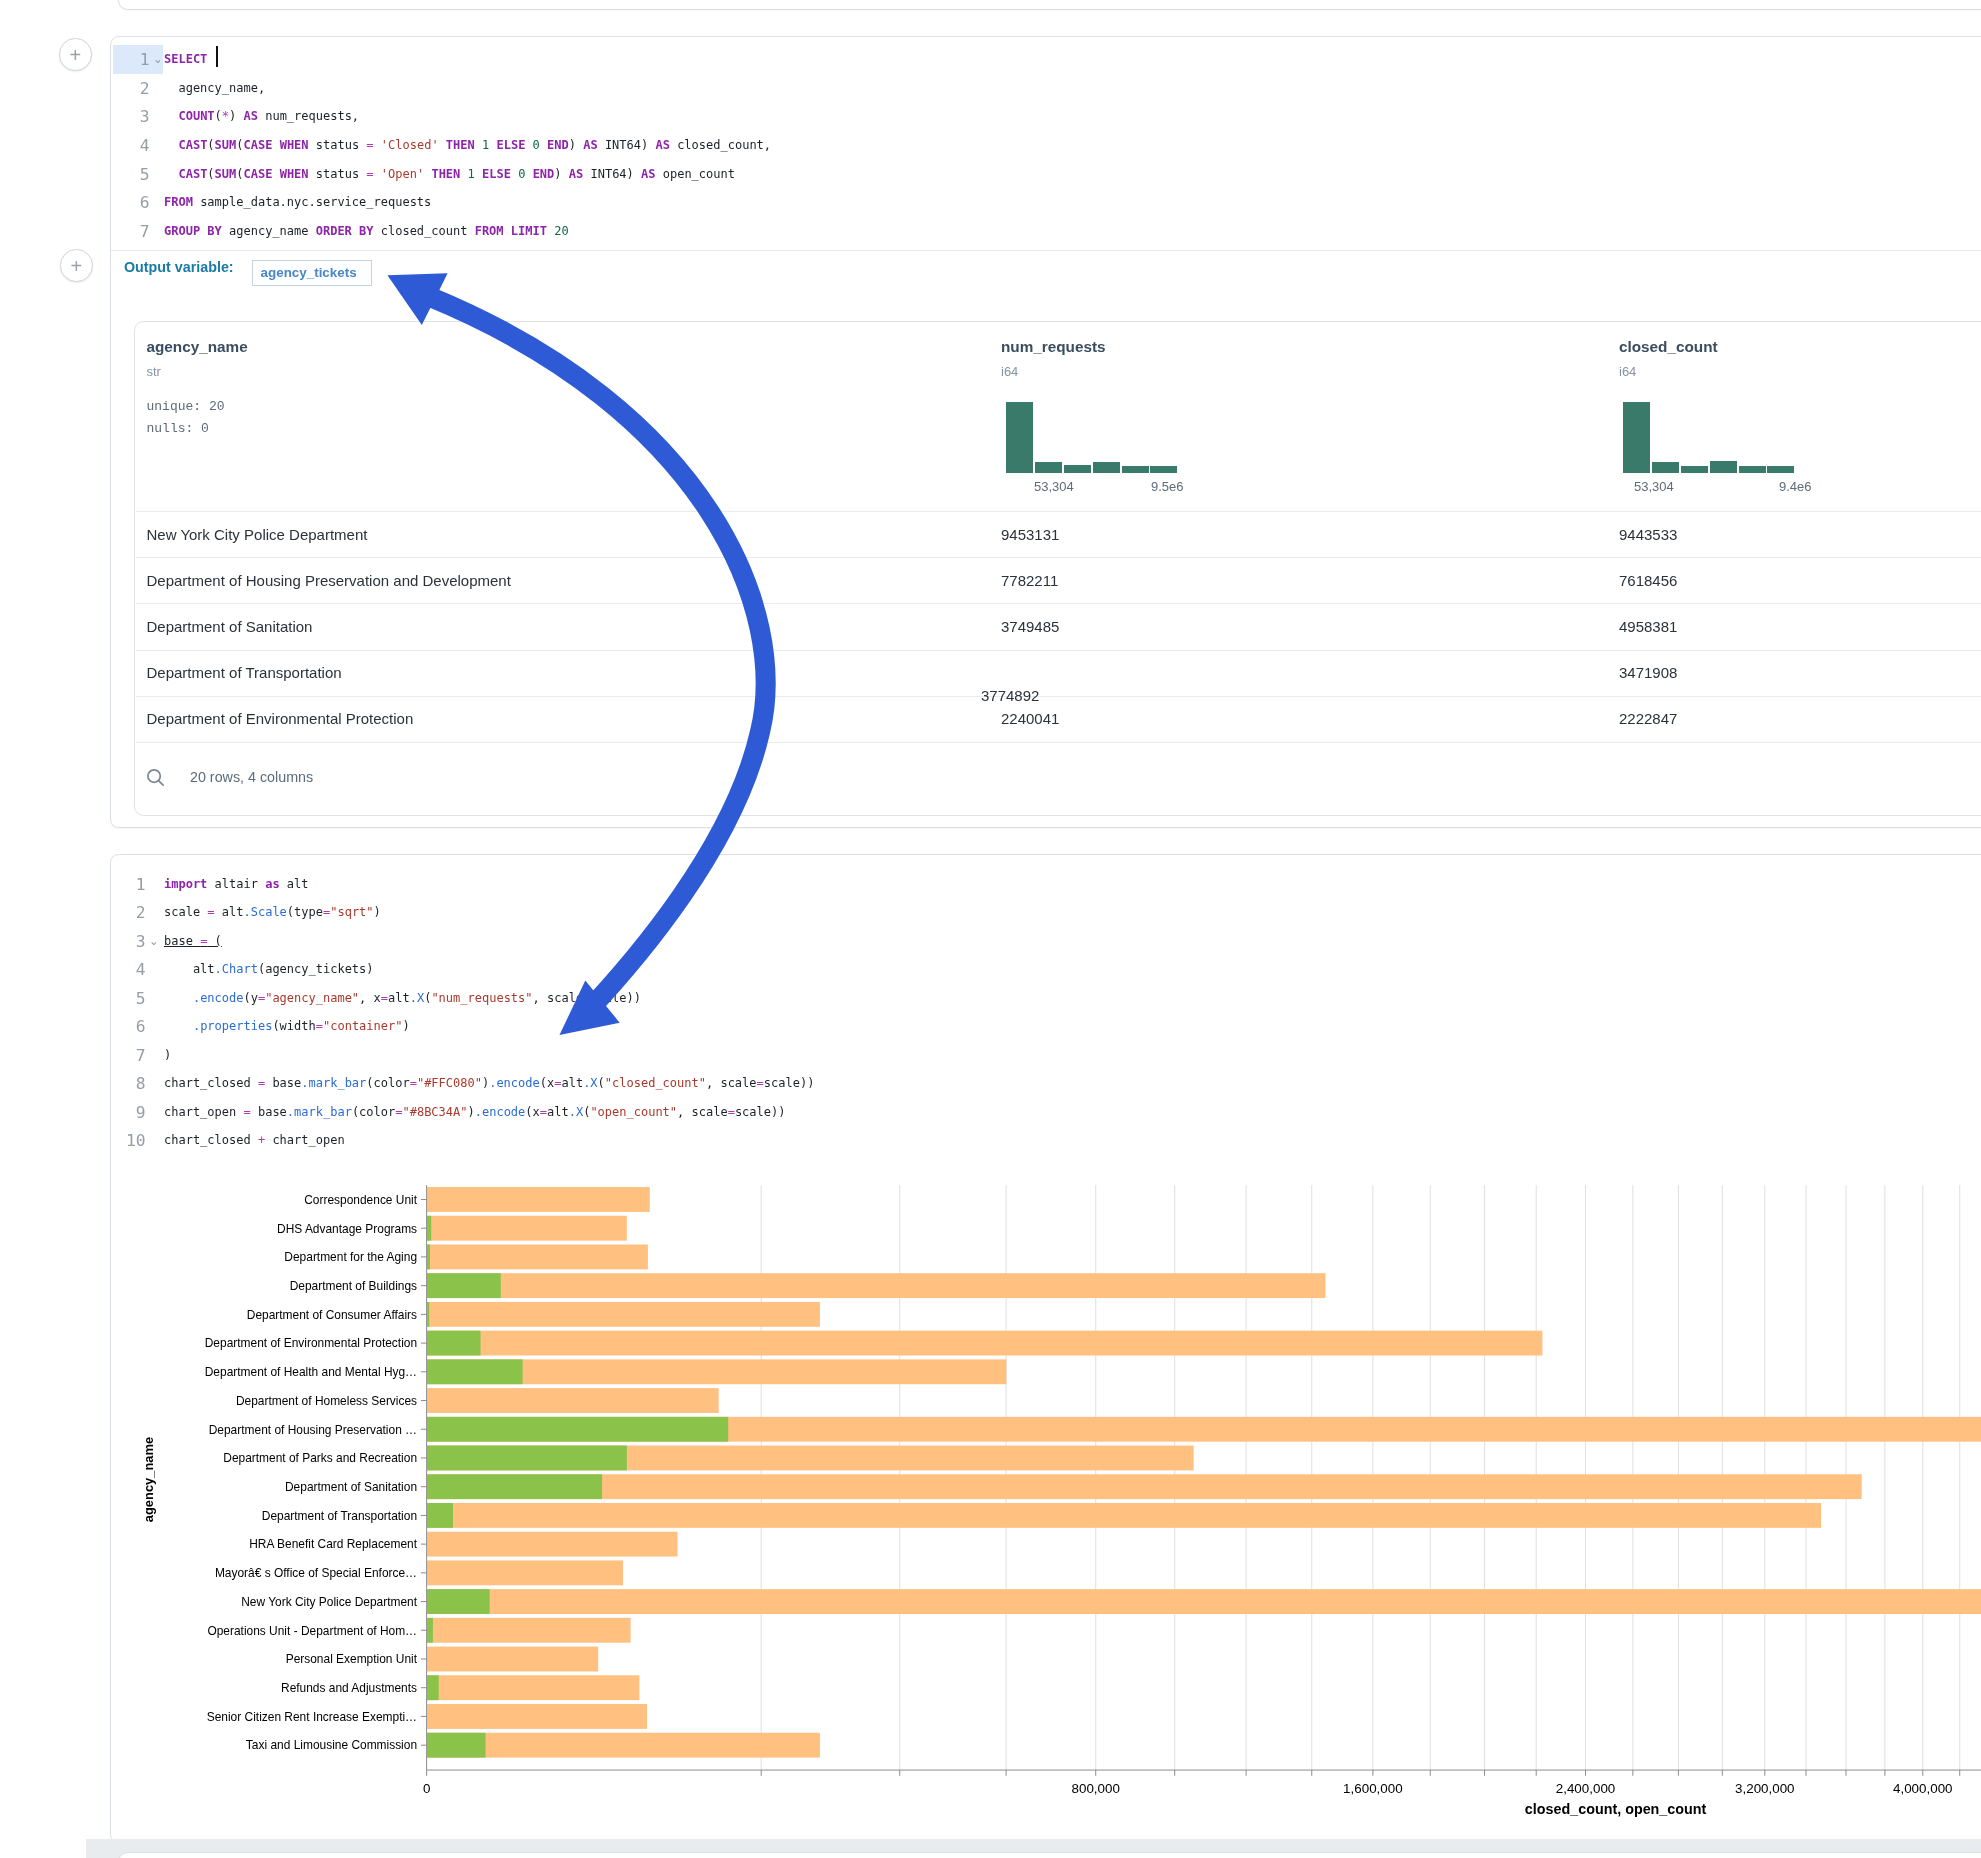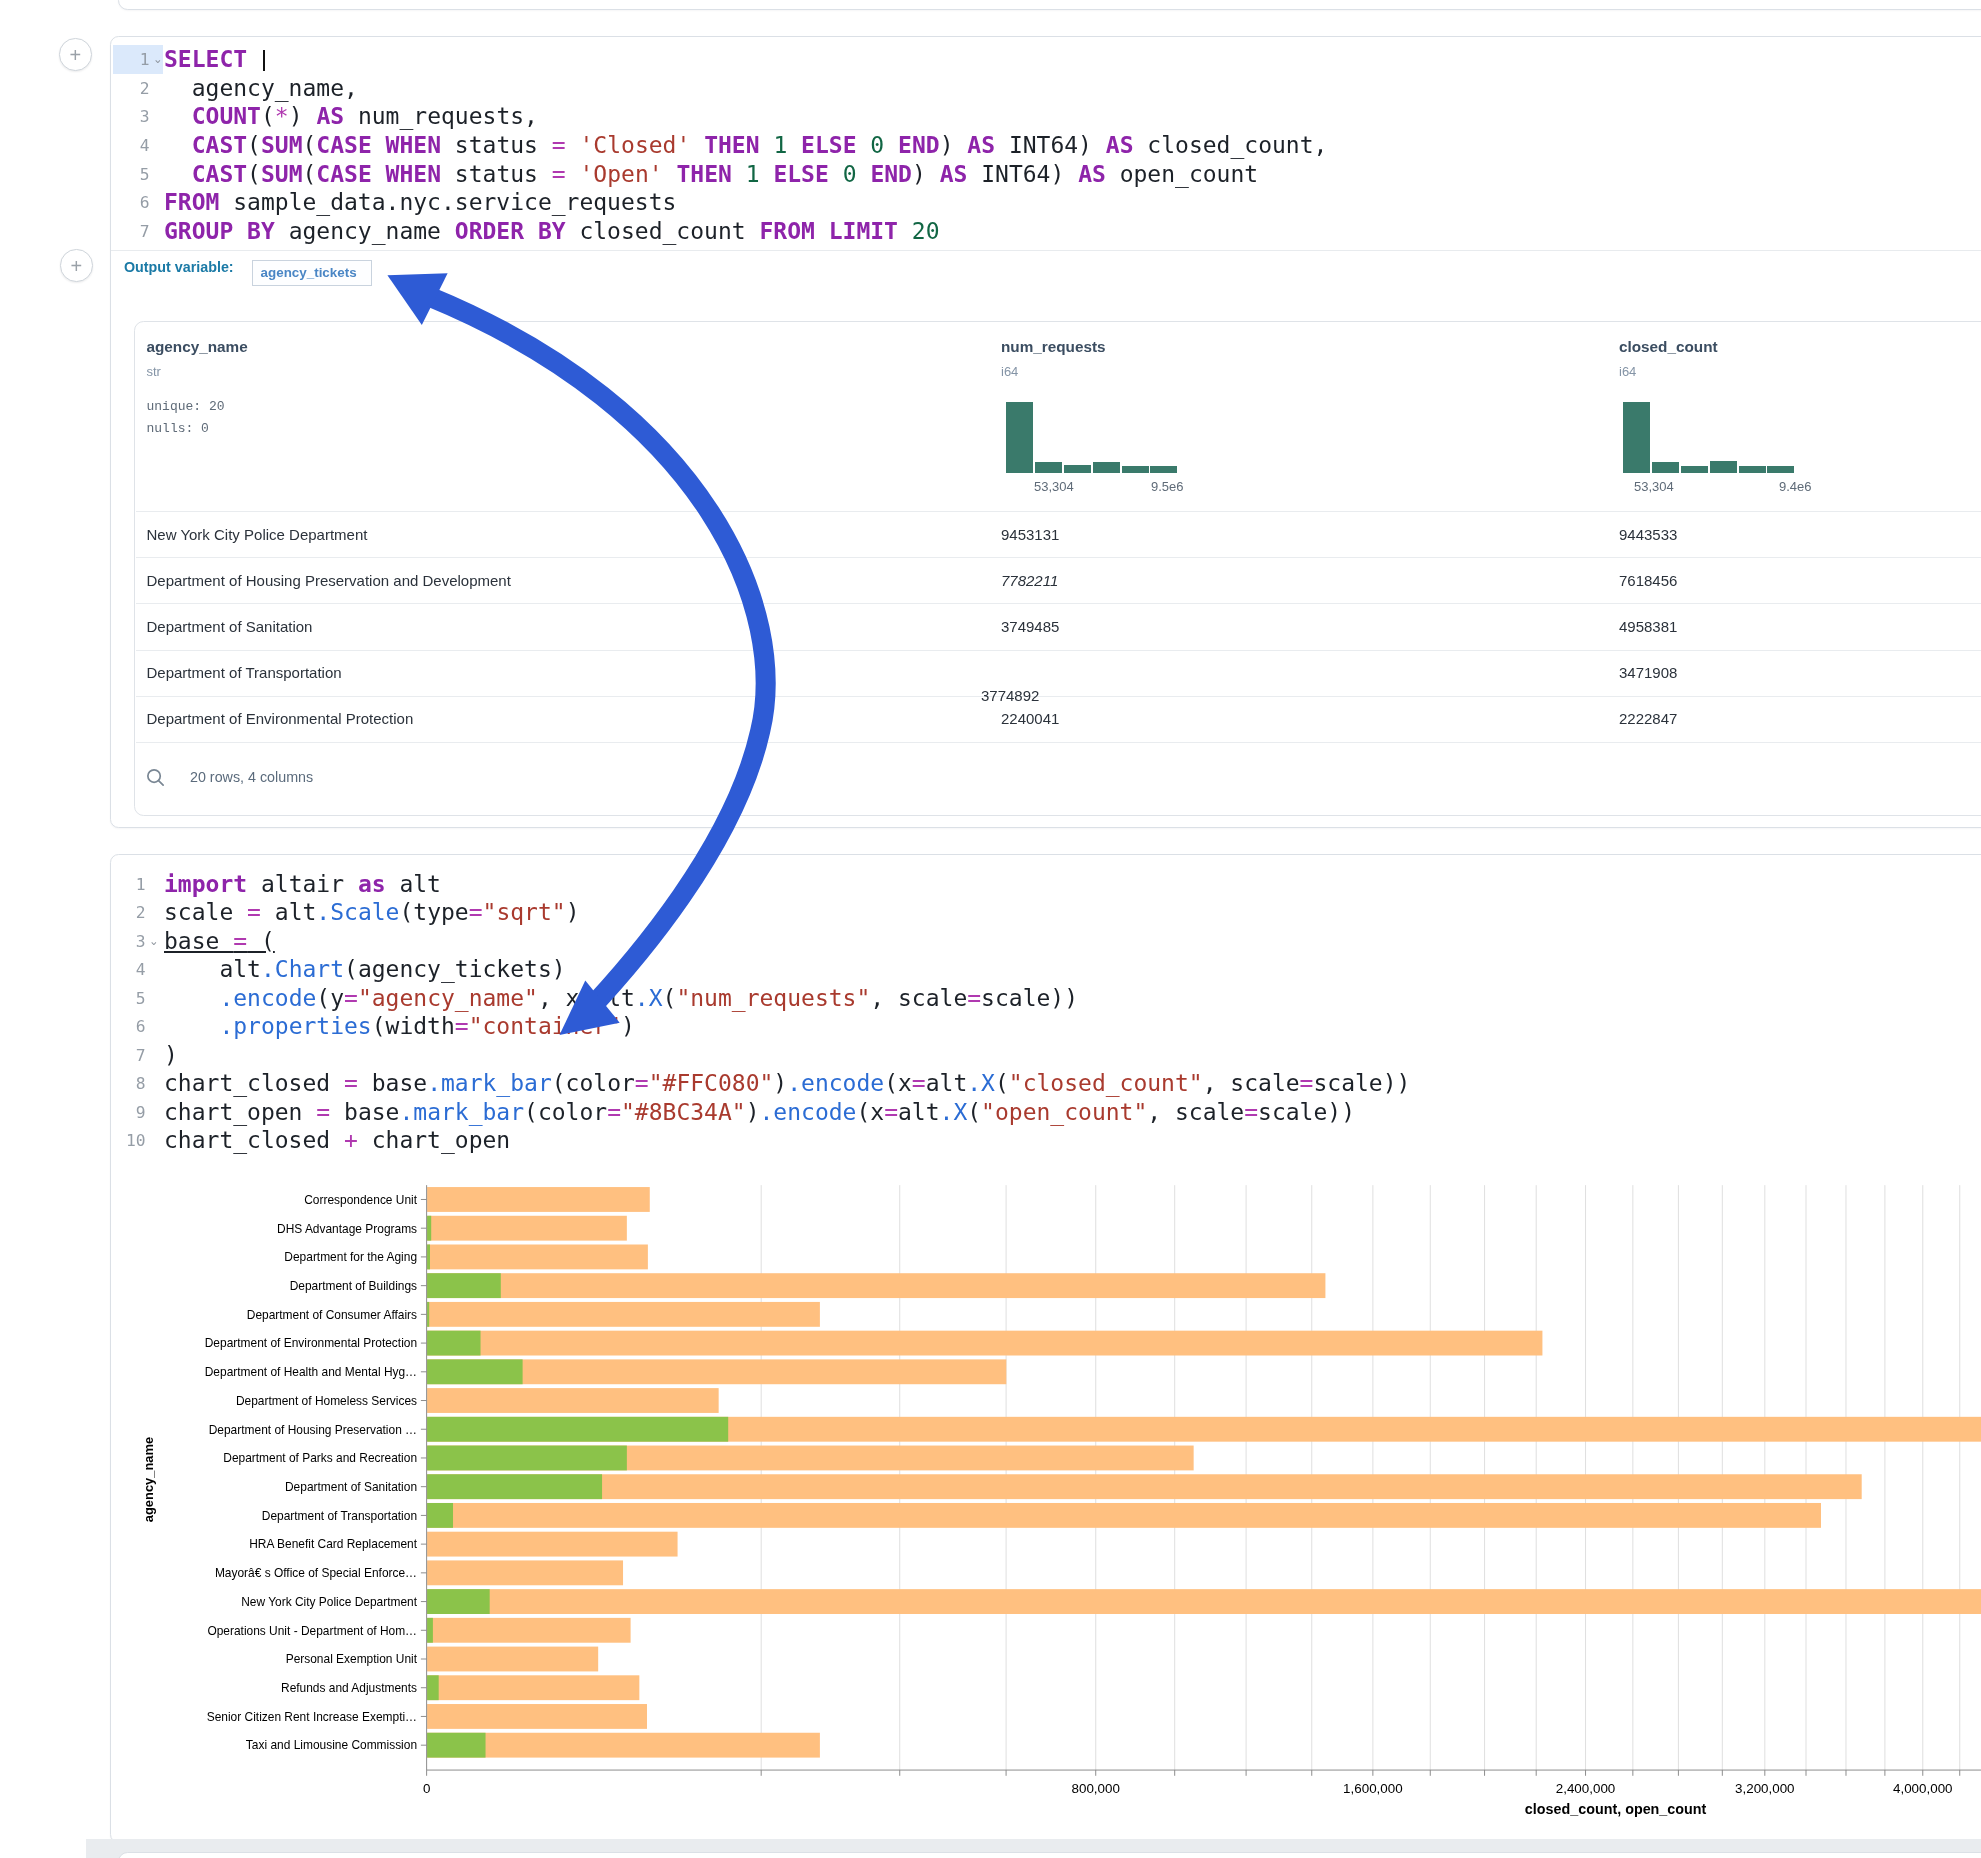--- a/index.html
+++ b/index.html
@@ -10,21 +10,21 @@
         box-shadow:0 1px 1.9px rgba(20,30,40,.04);}
   .plusbtn{position:absolute;width:32.5px;height:32.5px;border-radius:50%;border:1.4px solid #cfd5db;
            background:#fff;color:#9aa1a8;font-size:20px;line-height:30px;text-align:center;
            box-shadow:0 1px 1.9px rgba(20,30,40,.08);cursor:pointer;}
   
   .code-line,.gutter-num,.code-caret{font-family:"DejaVu Sans Mono","Liberation Mono",monospace;}
   .gutter-num{position:absolute;width:32.5px;text-align:right;font-size:16.3px;color:#959da6;
               height:29px;line-height:29px;}
   .gutter-hl{position:absolute;background:#dbe9fb;}
   .fold-chevron{position:absolute;font-size:11.5px;color:#8d949c;height:29px;line-height:29px;}
-  .code-line{position:absolute;font-size:23px;height:29px;line-height:29px;white-space:pre;color:#1c2128;}
+  .code-line{position:absolute;font-size:12px;height:29px;line-height:29px;white-space:pre;color:#1c2128;}
   .tk-k{color:#8e24aa;font-weight:bold;}
   .tk-s{color:#a93a2e;}
   .tk-n{color:#116644;}
   .tk-o{color:#b039b0;}
   .tk-m{color:#2b6cd4;}
   .tk-d{color:#1c2128;}
   .caret{display:inline-block;width:1.9px;height:21px;background:#111;vertical-align:-3.8px;margin-left:1.9px;}
   
   .outvar-label{position:absolute;font-size:14.3px;font-weight:bold;color:#1b7aa6;}
   .outvar-pill{position:absolute;border:1px solid #c9d3de;border-radius:0;background:#fdfeff;
@@ -82,21 +82,21 @@
       <div class="row-sep" style="left: 1px; top: 189px; width: 1886px;"></div>
       <div class="row-sep" style="left: 1px; top: 235px; width: 1886px;"></div>
       <div class="row-sep" style="left: 1px; top: 281px; width: 1886px;"></div>
       <div class="row-sep" style="left: 1px; top: 328px; width: 1886px;"></div>
       <div class="row-sep" style="left: 1px; top: 374px; width: 1886px;"></div>
       <div class="row-sep" style="left: 1px; top: 420px; width: 1886px;"></div>
       <div class="cell-text" style="left: 11.5px; top: 202px;">New York City Police Department</div>
       <div class="cell-text" style="left: 866px; top: 202px;">9453131</div>
       <div class="cell-text" style="left: 1484px; top: 202px;">9443533</div>
       <div class="cell-text" style="left: 11.5px; top: 248px;">Department of Housing Preservation and Development</div>
-      <div class="cell-text" style="left: 866px; top: 248px; font-style: italic;">7782211</div>
+      <div class="cell-text" style="left: 866px; top: 248px;">7782211</div>
       <div class="cell-text" style="left: 1484px; top: 248px;">7618456</div>
       <div class="cell-text" style="left: 11.5px; top: 294px;">Department of Sanitation</div>
       <div class="cell-text" style="left: 866px; top: 294px;">3749485</div>
       <div class="cell-text" style="left: 1484px; top: 294px;">4958381</div>
       <div class="cell-text" style="left: 11.5px; top: 340px;">Department of Transportation</div>
       <div class="cell-text" style="left: 846px; top: 340px; margin-top: 23px;">3774892</div>
       <div class="cell-text" style="left: 1484px; top: 340px;">3471908</div>
       <div class="cell-text" style="left: 11.5px; top: 386px;">Department of Environmental Protection</div>
       <div class="cell-text" style="left: 866px; top: 386px;">2240041</div>
       <div class="cell-text" style="left: 1484px; top: 386px;">2222847</div>

